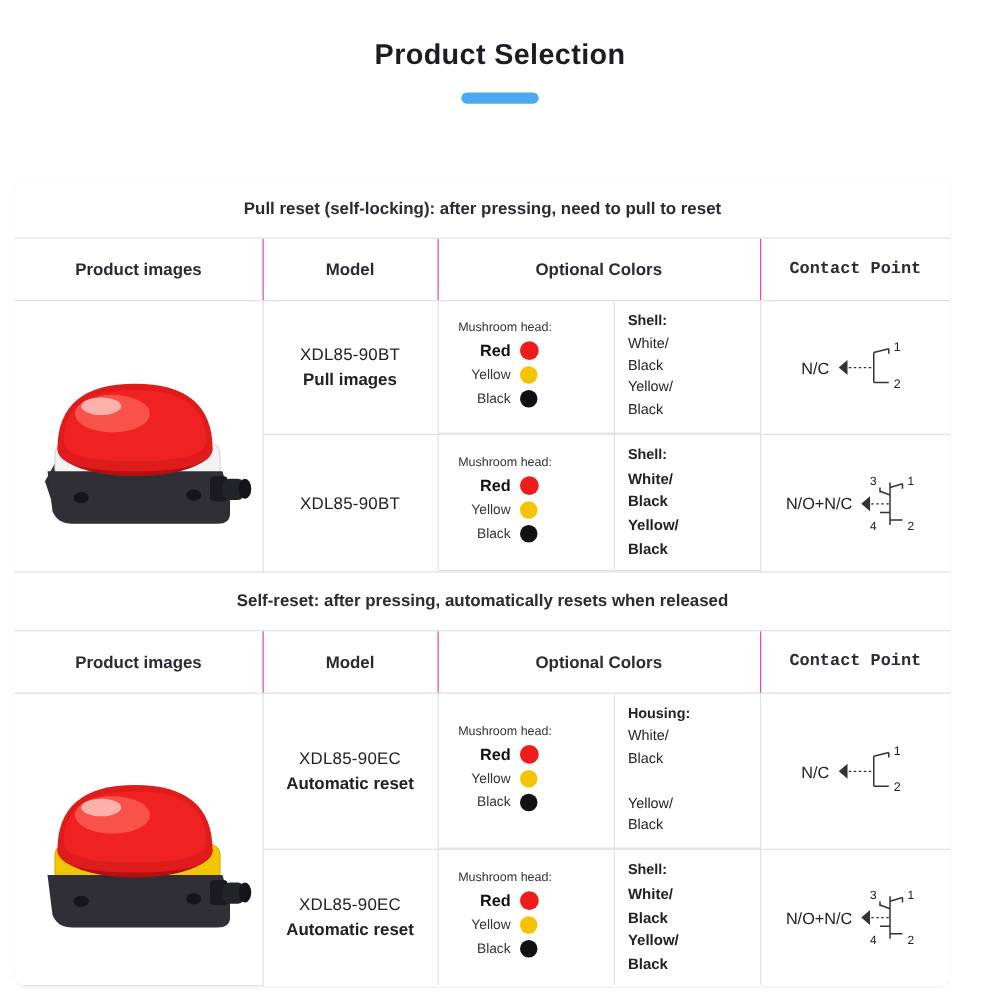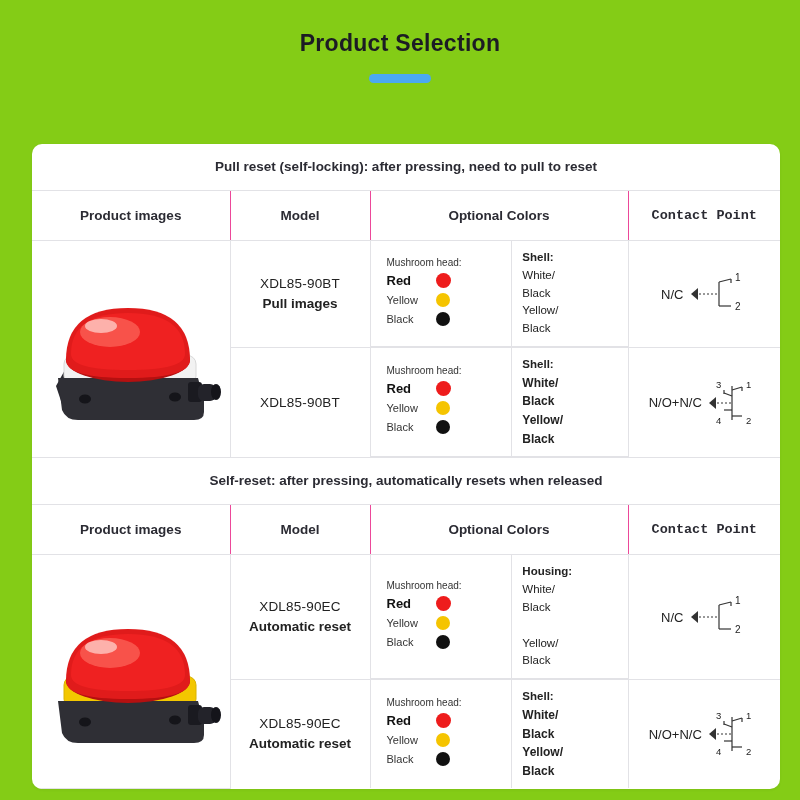--- a/index.html
+++ b/index.html
@@ -6,21 +6,21 @@
   html, body {
     margin: 0; padding: 0;
     width: 800px; height: 800px;
     background: #e8eaec;
     font-family: "Liberation Sans", sans-serif;
     color: #222;
   }
   .page {
     width: 800px; height: 800px;
     position: relative;
-    background: #84cc16;
+    background: #ffffff;
     padding: 0;
   }
   .header {
     text-align: center;
     padding-top: 30px;
   }
   .header-title {
     font-size: 23px;
     font-weight: bold;
     color: #1c1c24;
@@ -31,21 +31,21 @@
     background: #4ba9f0;
     border-radius: 5px;
     margin: 17px auto 14px auto;
   }
   .header-sub {
     font-size: 13.5px;
     color: #3a3a44;
   }
   .card {
     position: absolute;
-    left: 32px; top: 144px;
+    left: 12px; top: 144px;
     width: 748px;
     background: #fff;
     border-radius: 10px;
     overflow: hidden;
     box-shadow: 0 1px 3px rgba(0,0,0,.06);
   }
   table.tbl {
     width: 100%;
     border-collapse: collapse;
     table-layout: fixed;
@@ -94,21 +94,21 @@
     margin-bottom: 4px;
     padding-left: 2px;
   }
   .color-line {
     display: flex;
     align-items: center;
     gap: 7px;
     margin: 5px 0;
     padding-left: 2px;
   }
-  .color-line .nm { font-size: 11px; color: #333; width: 42px; }
+  .color-line .nm { font-size: 11px; color: #333; width: 42px; text-align: right; }
   .color-line.red .nm { font-size: 13px; font-weight: bold; color: #111; }
   .dot {
     width: 14px; height: 14px; border-radius: 50%;
     display: inline-block;
   }
   .dot.red { background: #ee1c1c; width: 15px; height: 15px; }
   .dot.yellow { background: #f5c400; }
   .dot.black { background: #111; }
 
   .shell-cell {

